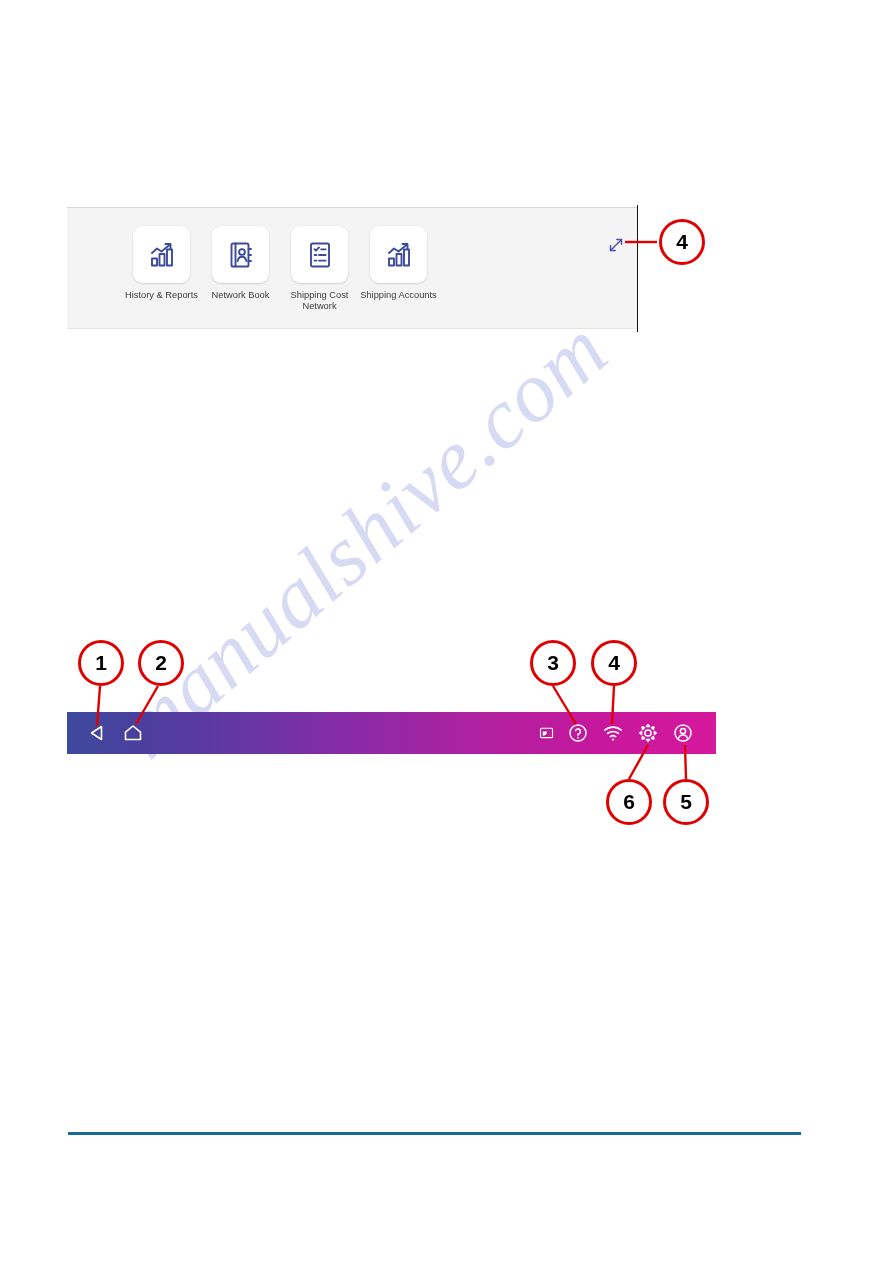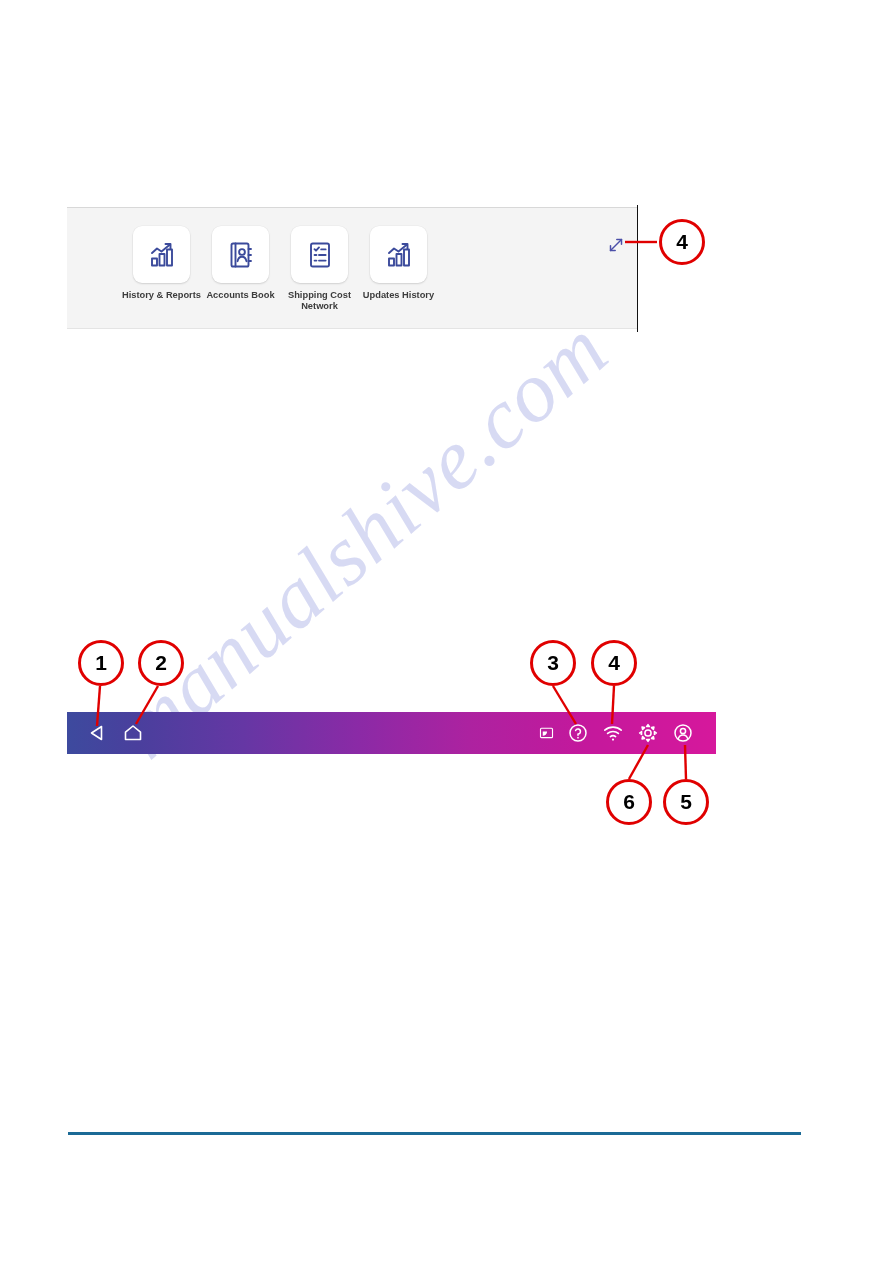--- a/index.html
+++ b/index.html
@@ -70,21 +70,20 @@
     flex-direction: row;
     align-items: flex-start;
     padding-left: 55px;
   }
   .tile {
     width: 79px;
     display: flex;
     flex-direction: column;
     align-items: center;
     cursor: pointer;
-    font-weight: bold;
   }
   .tile-box {
     width: 57px;
     height: 57px;
     background: #ffffff;
     border-radius: 9px;
     box-shadow: 0 1px 2px rgba(0,0,0,0.13), 0 0 0 0.5px rgba(0,0,0,0.04);
     display: flex;
     align-items: center;
     justify-content: center;
@@ -240,21 +239,21 @@
             <rect x="6.5" y="4.5" width="17" height="23" rx="1.6"></rect>
             <line x1="10.5" y1="4.5" x2="10.5" y2="27.5"></line>
             <line x1="23.5" y1="10" x2="26" y2="10"></line>
             <line x1="23.5" y1="16" x2="26" y2="16"></line>
             <line x1="23.5" y1="22" x2="26" y2="22"></line>
             <circle cx="17" cy="13" r="2.9"></circle>
             <path d="M12.6 22.2 C13.2 18.9 15 17.8 17 17.8 C19 17.8 20.8 18.9 21.4 22.2"></path>
           </svg>
         </span>
       </div>
-      <div class="tile-label">Accounts Book</div>
+      <div class="tile-label">Network Book</div>
     </div>
 
     <div class="tile">
       <div class="tile-box">
         <span>
           <svg width="32" height="32" viewBox="0 0 32 32" fill="none" stroke="#3b4a9b" stroke-width="1.9" stroke-linecap="round" stroke-linejoin="round">
             <rect x="7" y="4.5" width="18" height="23" rx="1.8"></rect>
             <polyline points="10.5,10.2 12,11.7 15,8.4"></polyline>
             <line x1="17.2" y1="10.4" x2="21.6" y2="10.4"></line>
             <line x1="10.6" y1="16" x2="12.4" y2="16"></line>
@@ -273,21 +272,21 @@
         <span>
           <svg width="32" height="32" viewBox="0 0 32 32" fill="none" stroke="#3b4a9b" stroke-width="1.9" stroke-linecap="round" stroke-linejoin="round">
             <rect x="6" y="19.5" width="5" height="7"></rect>
             <rect x="13.5" y="15" width="5" height="11.5"></rect>
             <rect x="21" y="10.5" width="5" height="16"></rect>
             <polyline points="6,14 11,9.5 15.5,12.5 24,5.5"></polyline>
             <polyline points="19.5,5 24.5,5 24.5,10"></polyline>
           </svg>
         </span>
       </div>
-      <div class="tile-label">Updates History</div>
+      <div class="tile-label">Shipping Accounts</div>
     </div>
 
 
   </div>
 
   <div id="expand-icon">
     <svg width="18" height="18" viewBox="0 0 18 18" fill="none" stroke="#4b4fa8" stroke-width="1.5" stroke-linecap="round" stroke-linejoin="round">
       <line x1="3.5" y1="14.5" x2="14.5" y2="3.5"></line>
       <polyline points="3.5,9.8 3.5,14.5 8.2,14.5"></polyline>
       <polyline points="9.8,3.5 14.5,3.5 14.5,8.2"></polyline>

